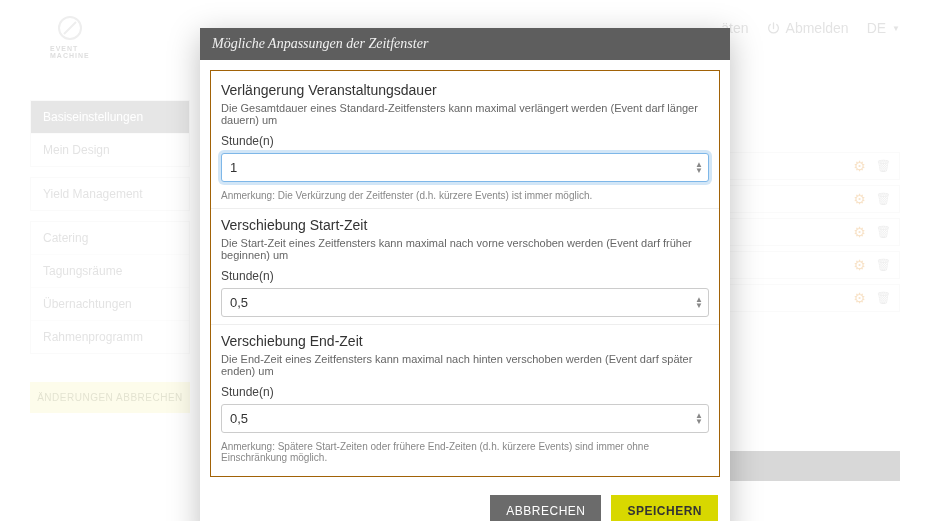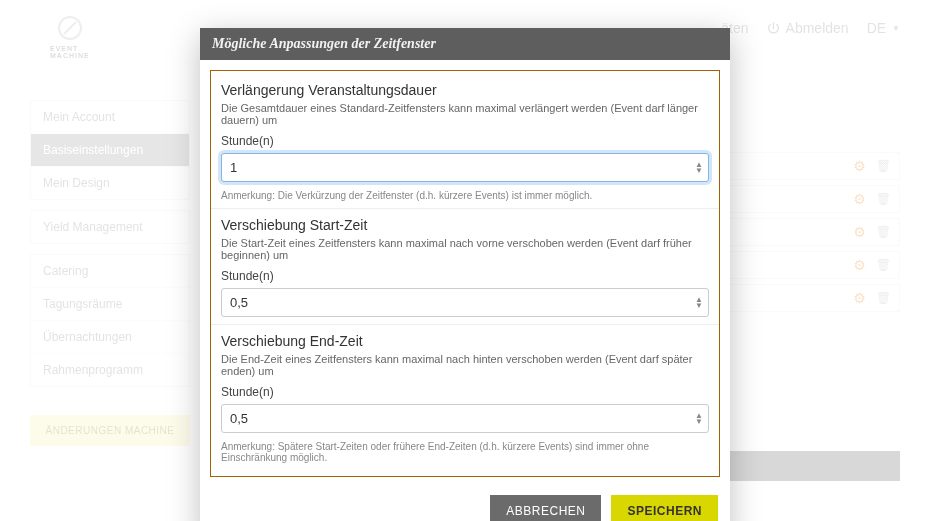--- a/index.html
+++ b/index.html
@@ -29,21 +29,21 @@
     .content-row { border: 1px solid #eee; background: #fff; height: 28px; margin-bottom: 5px; display: flex; align-items: center; justify-content: flex-end; padding: 0 8px; gap: 10px; }
     .gear-icon { color: #e69a3d; font-size: 14px; }
     .trash-icon { color: #c0c0c0; font-size: 12px; }
     .btn-sm { display: inline-flex; align-items: center; background: #ddd; color: #888; font-size: 11px; padding: 4px 8px; border-radius: 2px; margin-bottom: 6px; }
     
     .bottom-bar { position: absolute; bottom: 40px; left: 262px; right: 30px; background: #747474; color: #eee; font-style: italic; font-family: Georgia, serif; font-size: 13px; padding: 7px 12px; }
     
     .overlay { position: absolute; inset: 0; background: rgba(255,255,255,0.72); }
     
     .modal { position: absolute; top: 28px; left: 200px; width: 530px; background: #fff; box-shadow: 0 8px 30px rgba(0,0,0,0.25); display: flex; flex-direction: column; }
-    .modal-header { background: #5e5e5e; color: #f2f2f2; font-style: italic; font-family: Georgia, serif; font-size: 14px; padding: 8px 12px; font-weight: bold; }
+    .modal-header { background: #5e5e5e; color: #f2f2f2; font-style: italic; font-family: Georgia, serif; font-size: 14px; padding: 8px 12px; }
     .modal-body { border: 1px solid #a16207; margin: 10px 10px 0 10px; padding: 6px 0 10px 0; }
     .section { padding: 5px 10px 3px 10px; }
     .section + .section { border-top: 1px solid #eee; margin-top: 4px; padding-top: 8px; }
     .sec-title { font-size: 14px; color: #333; margin-bottom: 4px; }
     .sec-desc { font-size: 11px; color: #666; margin-bottom: 8px; }
     .sec-label { font-size: 12px; color: #444; margin-bottom: 5px; }
     .input-wrap { position: relative; }
     .num-input { width: 100%; border: 1px solid #ccc; background: #fff; padding: 6px 28px 6px 8px; font-size: 13px; color: #333; border-radius: 3px; }
     .num-input.focused { border-color: #7eb7e8; box-shadow: 0 0 0 3px rgba(126,183,232,0.35); outline: none; }
     .spinner-icons { position: absolute; right: 6px; top: 50%; transform: translateY(-50%); font-size: 8px; line-height: 6px; color: #888; pointer-events: none; display: flex; flex-direction: column; }
@@ -78,36 +78,35 @@
     </span>
     <span class="item">
       <span>DE</span>
       <span style="font-size:8px">▼</span>
     </span>
   </div>
 
   <div class="layout">
     <div class="sidebar">
       <div class="sidebar-block">
-        <div class="sidebar-item">Mein Account</div>
         <div class="sidebar-item active">Basiseinstellungen</div>
         <div class="sidebar-item">Mein Design</div>
       </div>
       <div class="sidebar-gap"></div>
       <div class="sidebar-block">
         <div class="sidebar-item">Yield Management</div>
       </div>
       <div class="sidebar-gap"></div>
       <div class="sidebar-block">
         <div class="sidebar-item">Catering</div>
         <div class="sidebar-item">Tagungsräume</div>
         <div class="sidebar-item">Übernachtungen</div>
         <div class="sidebar-item">Rahmenprogramm</div>
       </div>
-      <div class="save-bar">ÄNDERUNGEN MACHINE</div>
+      <div class="save-bar">ÄNDERUNGEN ABBRECHEN</div>
     </div>
 
     <div class="content">
       <div class="content-tag">sein.</div>
       <div class="btn-sm">it ▾</div>
       <div class="content-row">
         <span class="gear-icon">⚙</span>
         <span class="trash-icon">🗑</span>
       </div>
       <div class="content-row">

